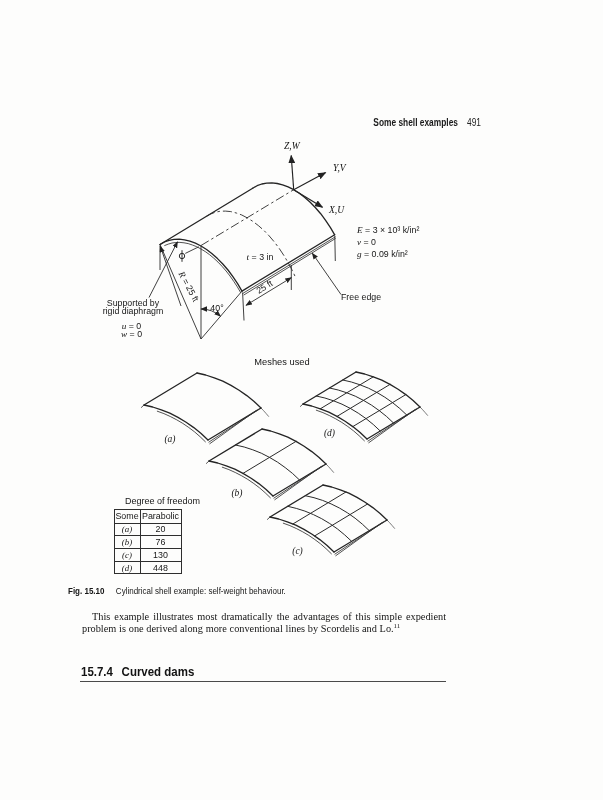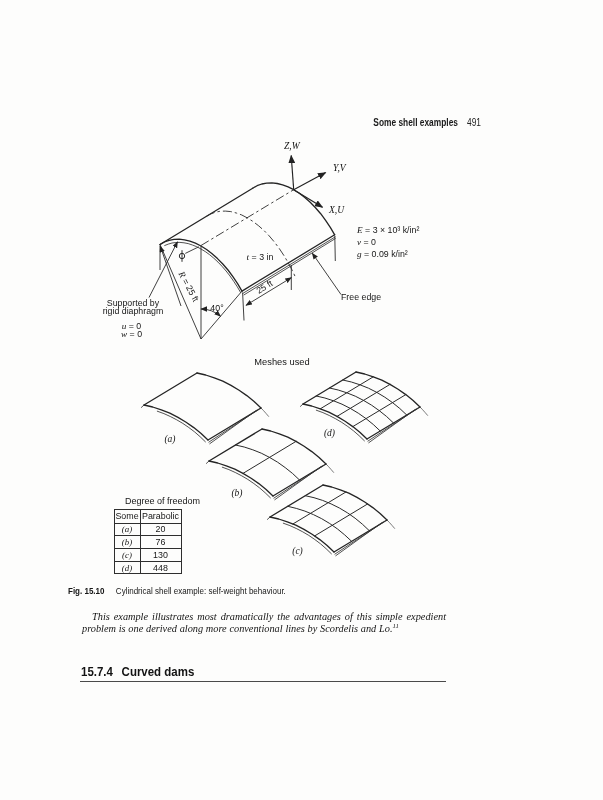--- a/index.html
+++ b/index.html
@@ -43,21 +43,21 @@
   table.dof .c1 { width:25px; }
   table.dof .c2 { width:40px; }
   table.dof .mesh-id { font-style:italic; font-family:"Liberation Serif", serif; }
 
   .caption { position:absolute; left:68px; top:585.5px; font-size:8.8px; color:#161616; width:520px;
               transform:scaleX(0.91); transform-origin:0 50%; white-space:nowrap; }
   .caption .cap-label { font-weight:bold; margin-right:12.5px; }
 
   .body-text { position:absolute; left:82px; width:364px; font-family:"Liberation Serif", serif;
                 font-size:10.3px; color:#141414; word-spacing:0.2px; }
-  .line { text-align:justify; text-align-last:justify; height:11.55px;font-style:italic; }
+  .line { text-align:justify; text-align-last:justify; height:11.55px; }
   .p1 { top:611px; }
   .p2 { top:695px; }
   .indent { text-indent:10px; }
   .last-line { text-align:left; text-align-last:left; }
   sup { font-size:6.8px; vertical-align:baseline; position:relative; top:-3.6px; letter-spacing:0; }
 
   .section-head { position:absolute; left:81px; top:663.5px; font-size:13.2px; font-weight:bold; color:#131313;
                    transform:scaleX(0.87); transform-origin:0 50%; white-space:nowrap; }
   .section-head .sec-num { margin-right:10px; }
   .section-rule { position:absolute; left:80px; top:680.5px; width:366px; height:1px; background:#4a4a4a; }

